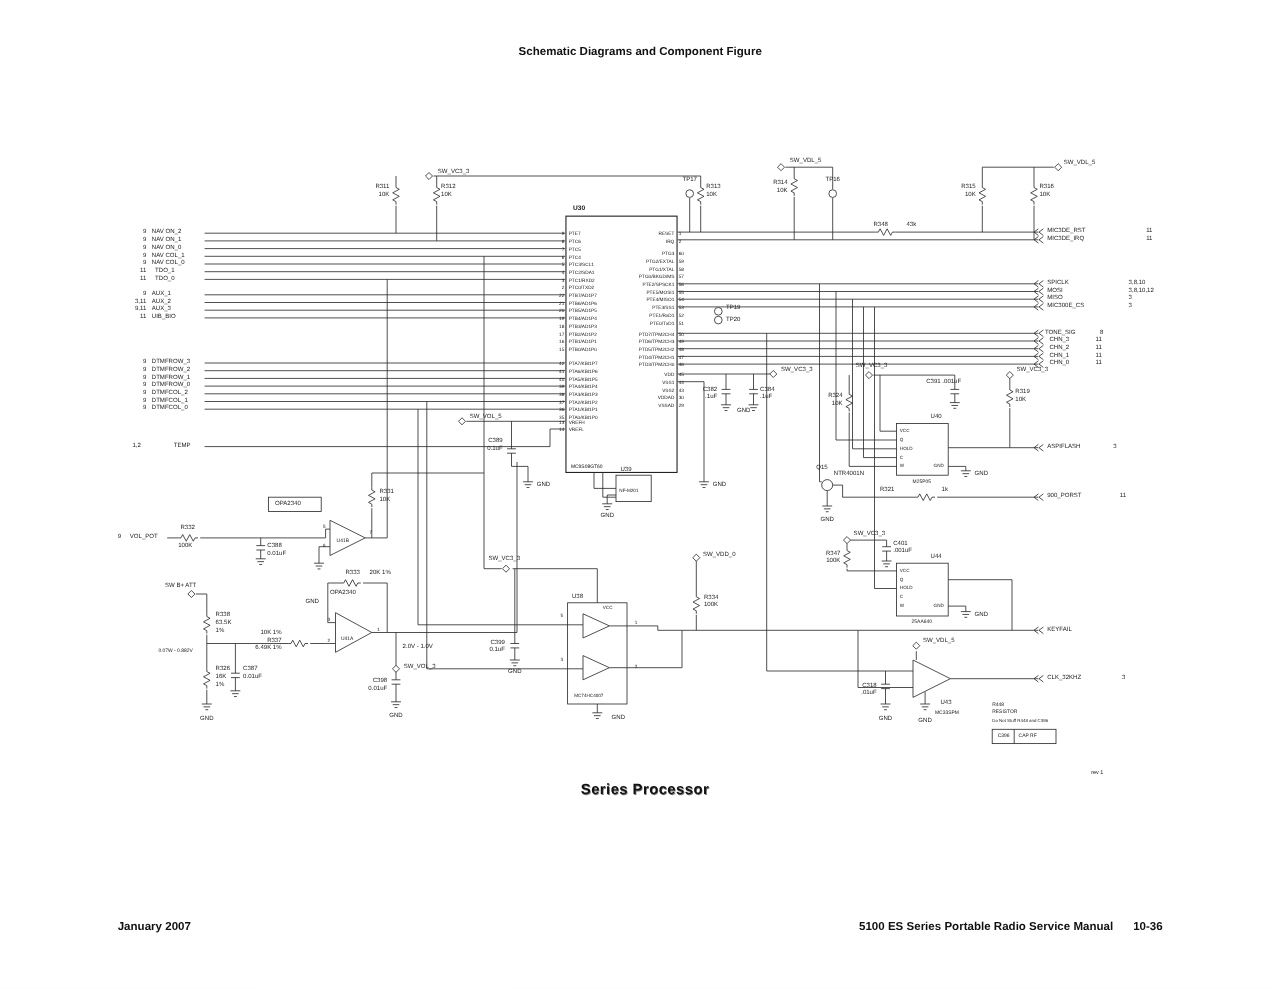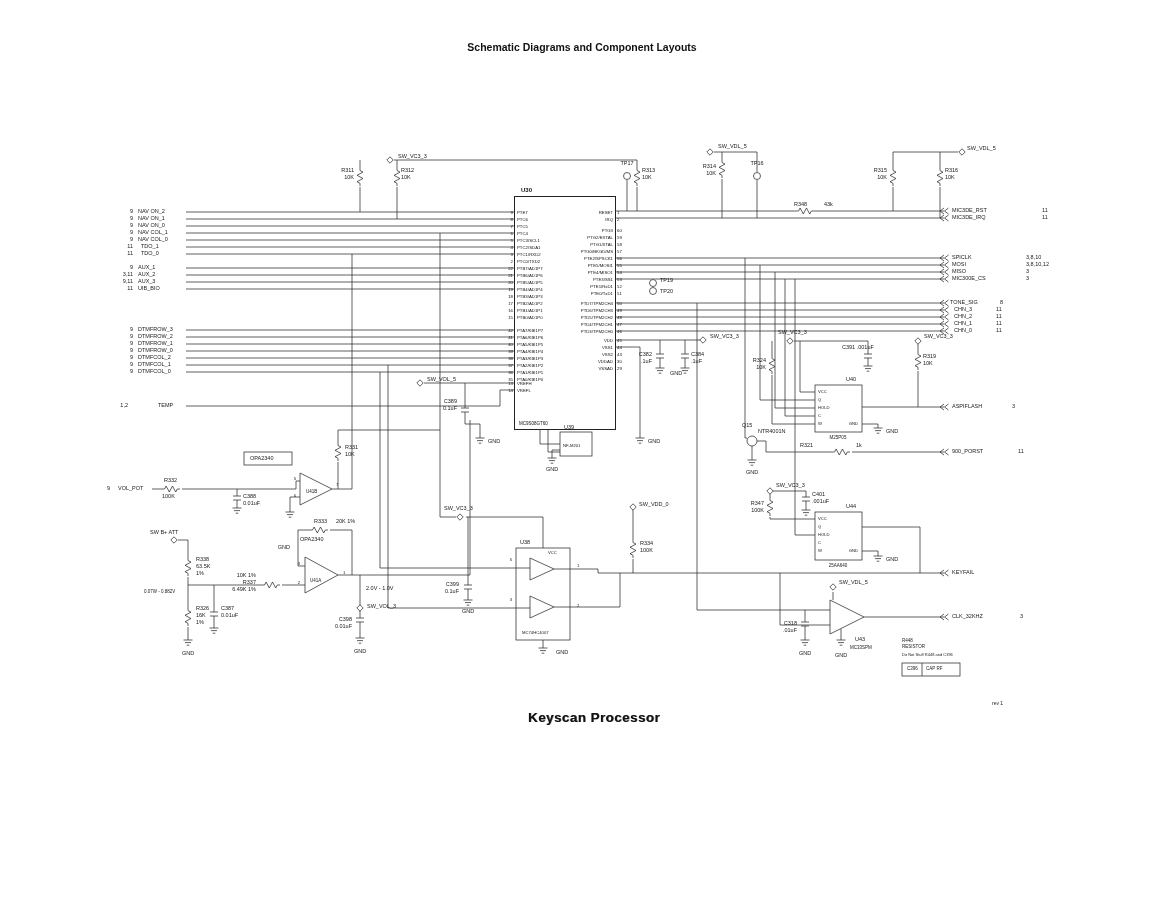--- a/index.html
+++ b/index.html
@@ -30,21 +30,21 @@
   .footer{position:absolute;top:836px;left:0;right:0;height:16px;font-size:10.5px;font-weight:bold}
   .footer .fl{position:absolute;left:107px}
   .footer .fr{position:absolute;right:152px}
   .footer .fp{position:absolute;right:107px}
 </style>
 </head>
 <body>
 
 <div class="page">
 
-  <div class="header">Schematic Diagrams and Component Layouts</div>
+  <div class="header">Schematic Diagrams and Component Figure</div>
 
 
   <svg class="schem" width="1164" height="899" viewBox="0 0 1164 899" stroke="#2b2b2b" stroke-width="0.75" fill="none">
     <defs>
       <path id="resv" d="M0 0l0 2.5 3 1.6-6 3.2 6 3.2-6 3.2 3 1.6 0 2.7"></path>
       <path id="resh" d="M0 0l2.5 0 1.6-3 3.2 6 3.2-6 3.2 6 1.6-3 2.7 0"></path>
       <path id="gnd" d="M-4.5 0H4.5M-3 2.6H3M-1.3 5.2H1.3"></path>
       <path id="cap" d="M-4 0H4M-4 4H4"></path>
       <path id="dia" d="M0 -3.2L3.2 0L0 3.2L-3.2 0Z" fill="#fff"></path>
       <circle id="tp" r="3.5" fill="#fff"></circle>
@@ -585,16 +585,21 @@
       <span class="slabel" style="left: 952px; top: 617px;">CLK_32KHZ</span>
       <span class="slabel" style="left: 1020px; top: 617px;">3</span>
       <span class="slabel" style="left: 902px; top: 641px; font-size: 4.5px;">R448</span>
       <span class="slabel" style="left: 902px; top: 647px; font-size: 4.5px;">RESISTOR</span>
       <span class="slabel" style="left: 902px; top: 655px; font-size: 4px;">Do Not Stuff R448 and C396</span>
       <span class="slabel" style="left: 907px; top: 669px; font-size: 4.5px;">C396</span>
       <span class="slabel" style="left: 926px; top: 669px; font-size: 4.5px;">CAP RF</span>
       <span class="slabel" style="left: 992px; top: 703px; font-size: 5px;">rev 1</span>
     </div>
 
-  <div class="diagtitle">Keyscan Processor</div>
-
+  <div class="diagtitle">Series Processor</div>
+
+  <div class="footer">
+    <span class="fl">January 2007</span>
+    <span class="fr">5100 ES Series Portable Radio Service Manual</span>
+    <span class="fp">10-36</span>
+  </div>
 
 </div>
 
 </body></html>

